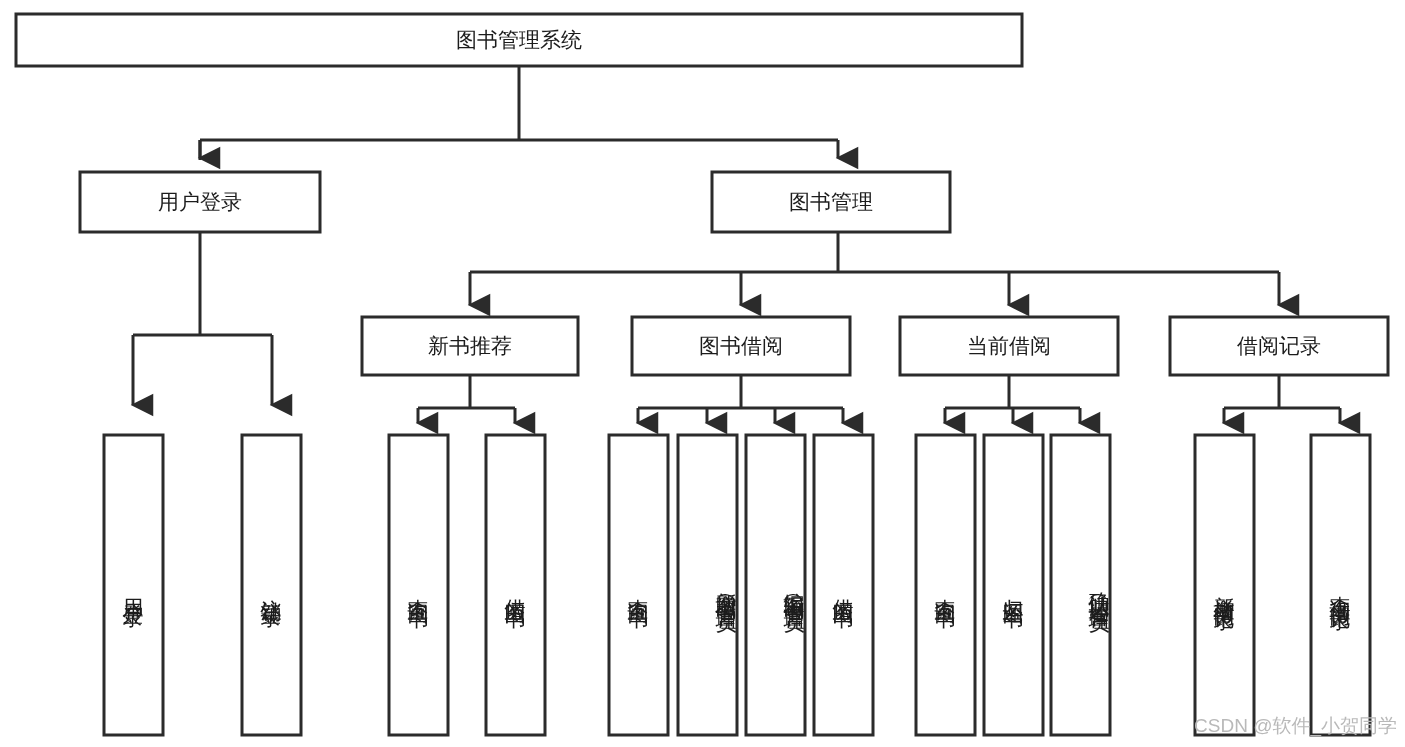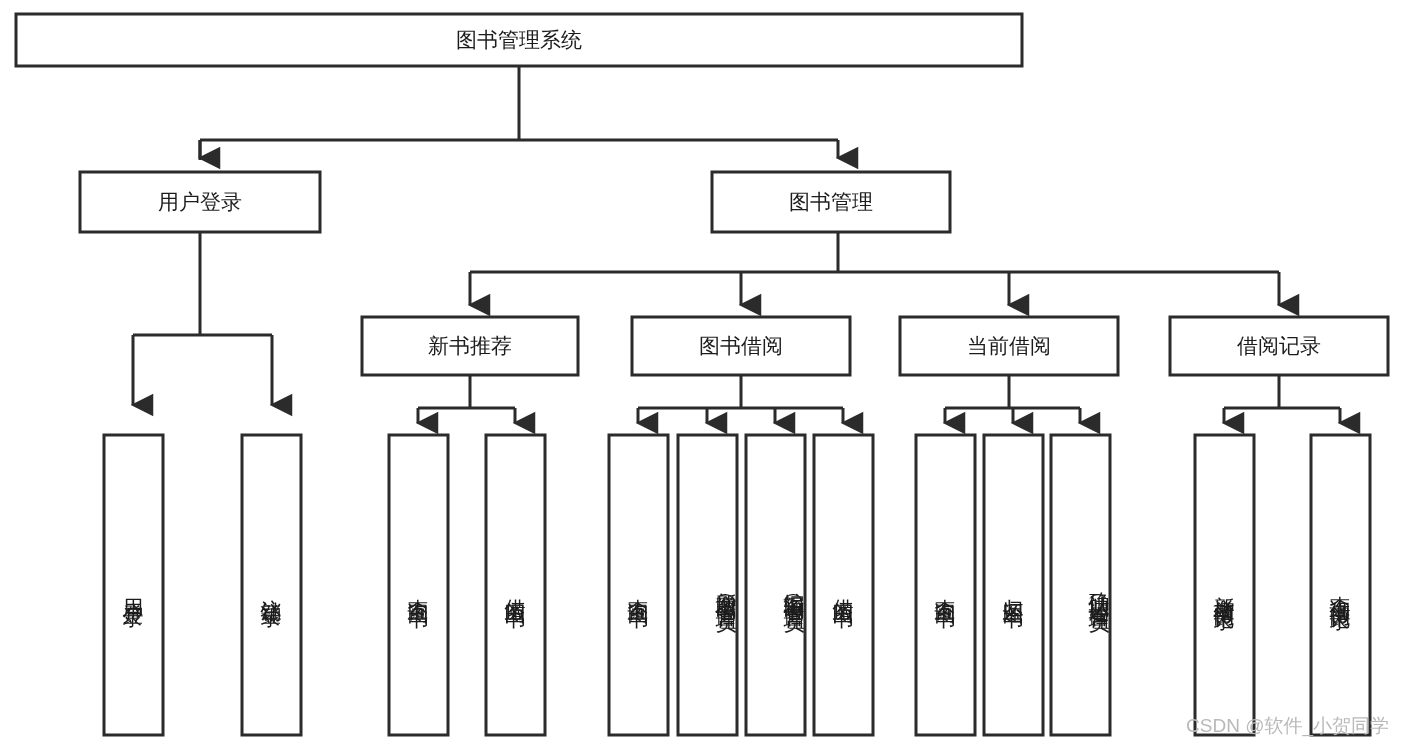--- a/index.html
+++ b/index.html
@@ -9,21 +9,21 @@
   .node-rect{fill:#ffffff;stroke:#2b2b2b;stroke-width:3;}
   .edge{stroke:#2b2b2b;stroke-width:3;fill:none;}
   .arrow-head{fill:#2b2b2b;}
   .node-label{fill:#1c1c1c;font-family:"Liberation Sans","DejaVu Sans",sans-serif;
               font-size:21px;text-anchor:middle;dominant-baseline:middle;}
   .vert-box{position:absolute;display:flex;align-items:center;justify-content:center;
             writing-mode:vertical-rl;text-orientation:upright;
             font-size:21px;color:#1c1c1c;letter-spacing:3px;line-height:1;
             font-family:"Liberation Sans","DejaVu Sans",sans-serif;
             pointer-events:none;box-sizing:border-box;padding-top:6px;}
-  .watermark{position:absolute;right:16px;bottom:8px;color:#b9b9b9;font-size:19px;
+  .watermark{position:absolute;right:8px;bottom:8px;color:#b9b9b9;font-size:19px;
              font-family:"Liberation Sans","DejaVu Sans",sans-serif;white-space:nowrap;text-align:right;}
 </style>
 </head>
 <body>
 
 <svg id="diagram" viewBox="0 0 1405 747">
   <defs>
     <marker id="arrow" viewBox="0 0 12 12" refX="6" refY="10" markerWidth="9" markerHeight="9" orient="auto-start-reverse">
       <path d="M 1 1 L 11 1 L 6 11 z" class="arrow-head"></path>
     </marker>

